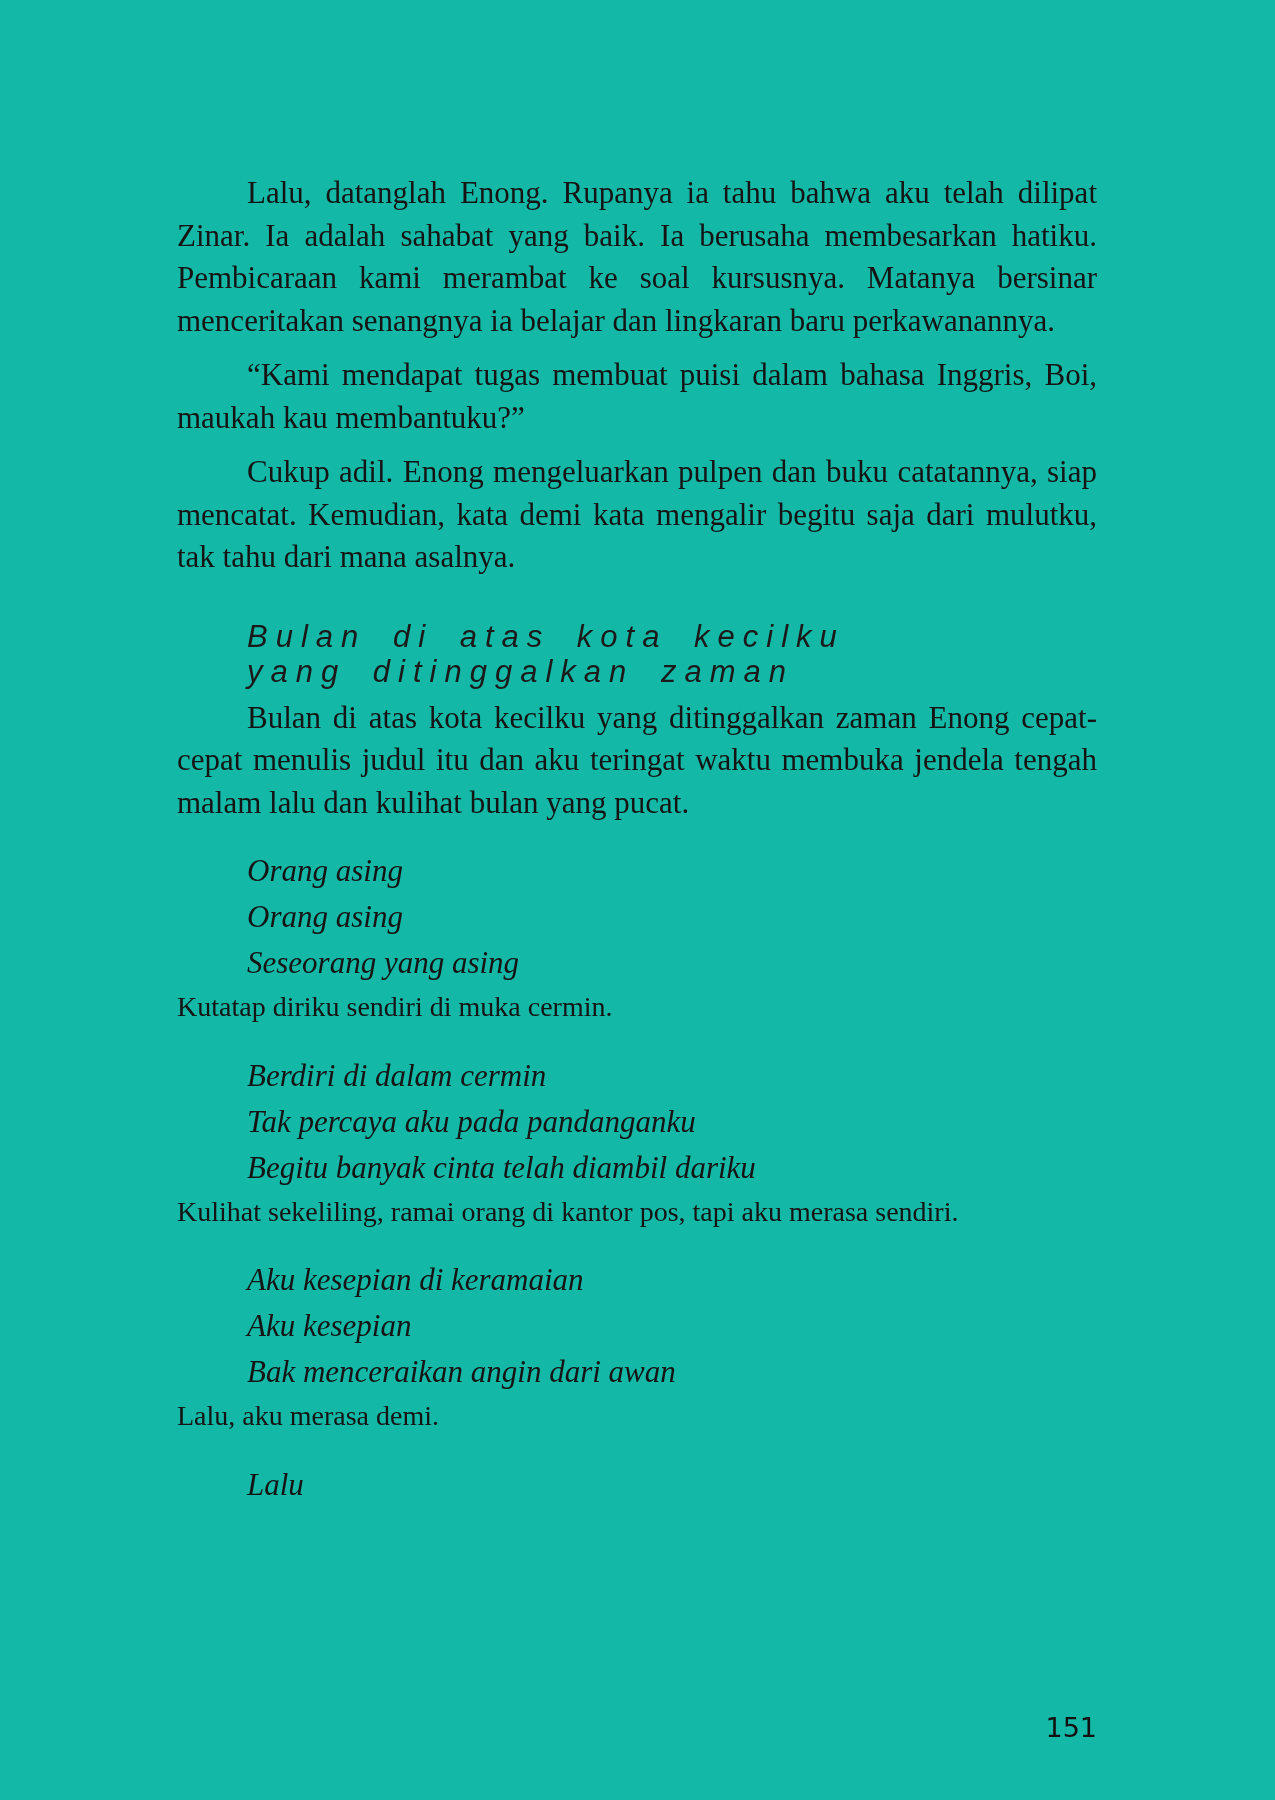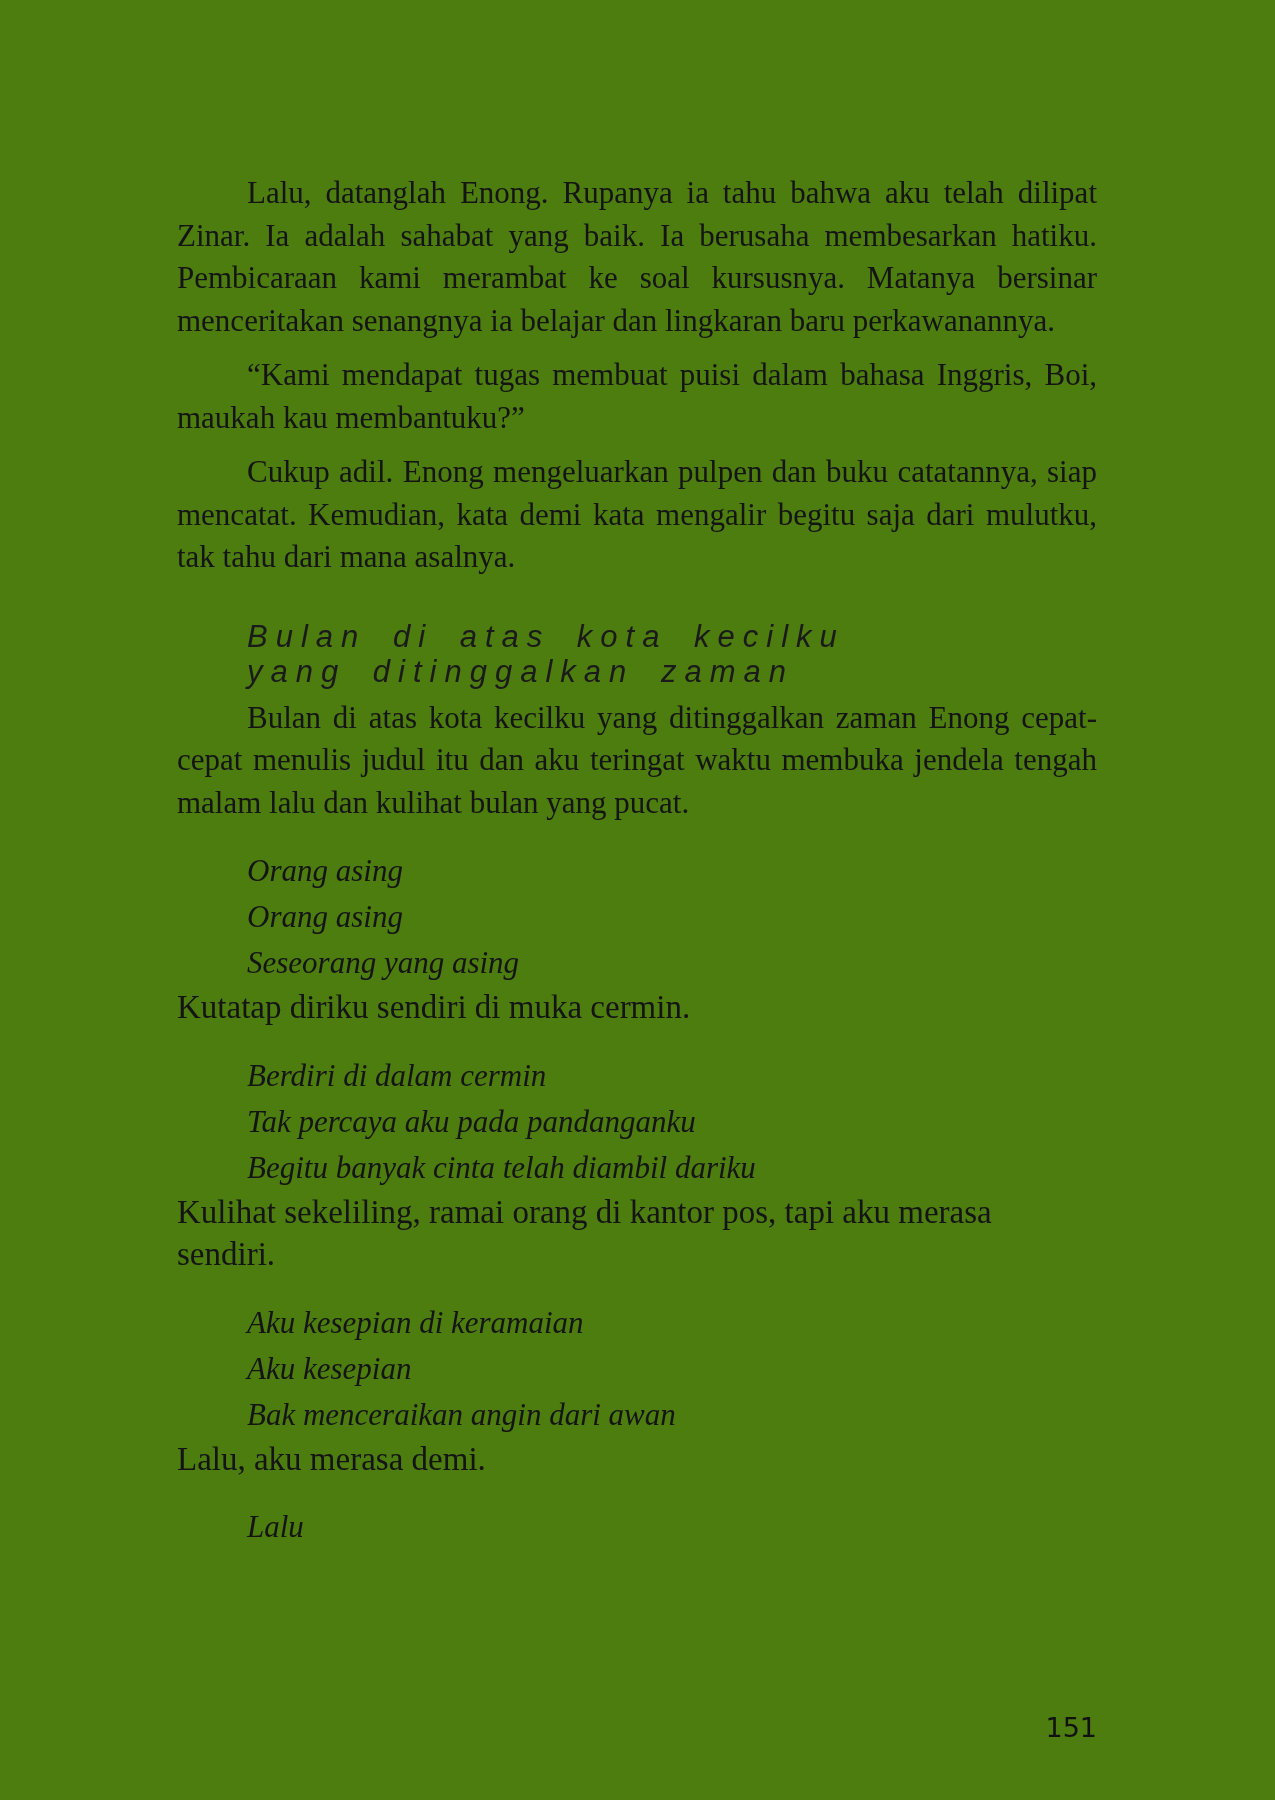--- a/index.html
+++ b/index.html
@@ -5,40 +5,40 @@
   html, body {
     margin: 0;
     padding: 0;
     background: #e8e8e8;
   }
   .page {
     position: relative;
     width: 1275px;
     height: 1800px;
     margin: 0 auto;
-    background: #4d7c0f;
+    background: #14b8a6;
     overflow: hidden;
     font-family: "Liberation Serif", "DejaVu Serif", serif;
     color: #141414;
   }
   .content {
     position: absolute;
     left: 177px;
     top: 172px;
     width: 920px;
   }
   .para {
     font-size: 31px;
     line-height: 42.5px;
     text-align: justify;
     text-indent: 70px;
     margin: 0 0 12px 0;
   }
   .flush {
-    font-size: 33px;
+    font-size: 28px;
     line-height: 42.5px;
     text-align: left;
     margin: 0;
   }
   .poem-title {
     font-family: "Liberation Sans", "DejaVu Sans", sans-serif;
     font-style: italic;
     font-size: 31px;
     line-height: 35px;
     letter-spacing: 8px;

